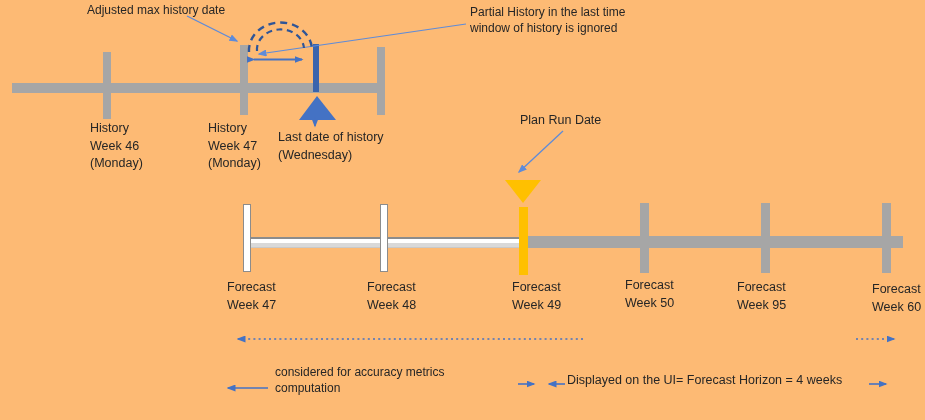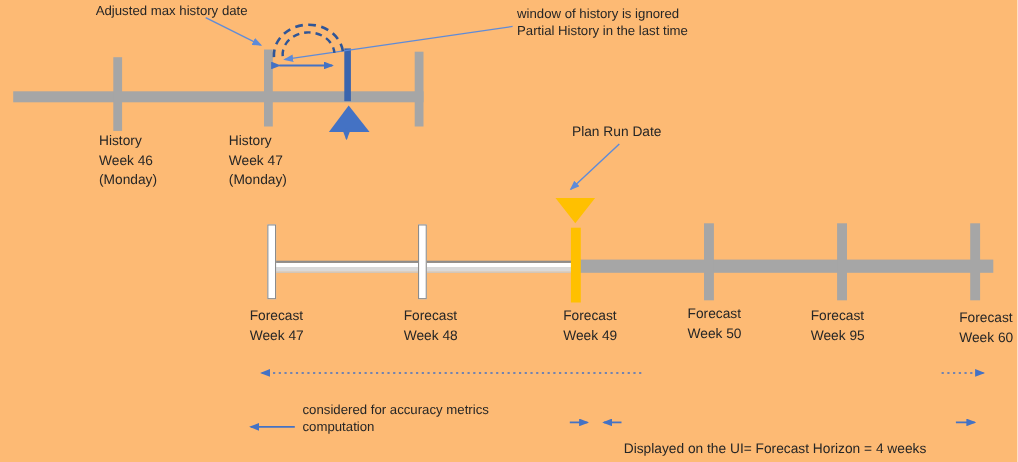--- a/index.html
+++ b/index.html
@@ -28,22 +28,22 @@
   svg.overlay{position:absolute;left:0;top:0;pointer-events:none;}
 </style>
 </head>
 <body>
 
 <div id="canvas">
 
   <div class="abs note" style="left:87px;top:2px;">Adjusted max history date</div>
 
   <div class="abs note" style="left:470px;top:4px;">
+    <div>Partial History in the last time</div>
     <div>window of history is ignored</div>
-    <div>Partial History in the last time</div>
   </div>
 
   <div class="abs bar-gray" style="left:12px;top:83px;width:373px;height:10px;"></div>
 
   <div class="abs tick-gray" style="left:103px;top:52px;width:8px;height:67px;"></div>
   <div class="abs tick-gray" style="left:240px;top:45px;width:8px;height:70px;"></div>
   <div class="abs tick-blue" style="left:313px;top:44px;width:6px;height:48px;"></div>
   <div class="abs tick-gray" style="left:377px;top:47px;width:8px;height:68px;"></div>
 
   <div class="abs lbl" style="left:90px;top:120px;">
@@ -51,20 +51,24 @@
     <div>Week 46</div>
     <div>(Monday)</div>
   </div>
 
   <div class="abs lbl" style="left:208px;top:120px;">
     <div>History</div>
     <div>Week 47</div>
     <div>(Monday)</div>
   </div>
 
+  <div class="abs lbl" style="left:278px;top:129px;">
+    <div>Last date of history</div>
+    <div>(Wednesday)</div>
+  </div>
 
   <div class="abs lbl" style="left:520px;top:112px;">Plan Run Date</div>
 
   <div class="abs hollow-bar" style="left:250px;top:237px;width:272px;height:11px;"></div>
   <div class="abs bar-gray" style="left:523px;top:236px;width:380px;height:12px;"></div>
 
   <div class="abs tick-hollow" style="left:243px;top:204px;width:8px;height:68px;"></div>
   <div class="abs tick-hollow" style="left:380px;top:204px;width:8px;height:68px;"></div>
   <div class="abs tick-yellow" style="left:519px;top:207px;width:9px;height:68px;"></div>
   <div class="abs tick-gray" style="left:640px;top:203px;width:9px;height:70px;"></div>
@@ -90,21 +94,21 @@
   <div class="abs lbl" style="left:737px;top:279px;">
     <div>Forecast</div>
     <div>Week 95</div>
   </div>
   <div class="abs lbl" style="left:872px;top:281px;">
     <div>Forecast</div>
     <div>Week 60</div>
   </div>
 
 
-  <div class="abs lbl" style="left:567px;top:372px;margin-top:28px;">Displayed on the UI= Forecast Horizon =  4 weeks</div>
+  <div class="abs lbl" style="left:567px;top:372px;">Displayed on the UI= Forecast Horizon =  4 weeks</div>
 
   <div class="abs note" style="left:275px;top:364px;">
     <div>considered for accuracy metrics</div>
     <div>computation</div>
   </div>
 
   <svg class="overlay" width="925" height="420" viewBox="0 0 925 420">
     <defs>
       <marker id="ahBlue" markerUnits="userSpaceOnUse" markerWidth="9" markerHeight="7" refX="7.5" refY="3.5" orient="auto">
         <path d="M0,0 L9,3.5 L0,7 Z" fill="#4472C4"></path>

